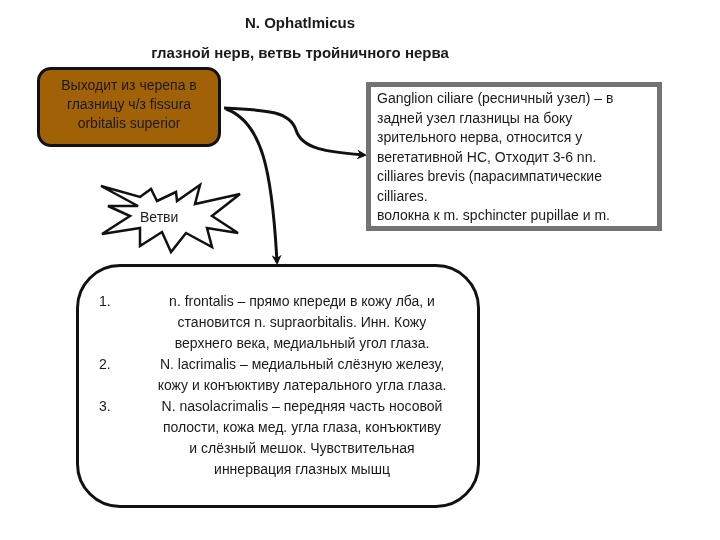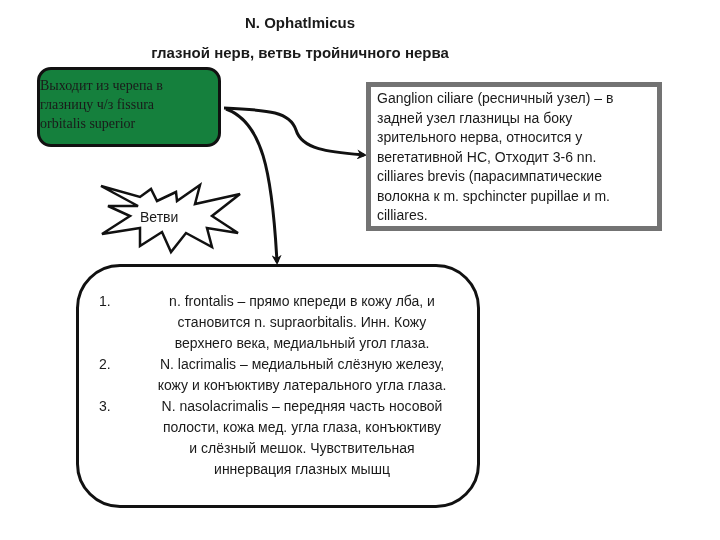--- a/index.html
+++ b/index.html
@@ -29,25 +29,25 @@
 
     .box-origin {
       position: absolute;
       left: 37px;
       top: 67px;
       width: 184px;
       height: 80px;
       border: 3px solid #111;
       border-radius: 14px;
       box-sizing: border-box;
+      text-align: center;
       font-size: 14px;
       line-height: 19px;
       padding-top: 6px;
-      background: #15803d;
-      font-family: Liberation Serif, serif;
+      background: #a16207;
     }
     .box-origin .line { display: block; }
 
     .box-ganglion {
       position: absolute;
       left: 366px;
       top: 82px;
       width: 296px;
       height: 149px;
       border: 5px solid #737373;
@@ -124,22 +124,22 @@
   <span class="line">глазницу ч/з fissura</span>
   <span class="line">orbitalis superior</span>
 </div>
 
 <div class="box-ganglion">
   <span class="line">Ganglion ciliare (ресничный узел) – в</span>
   <span class="line">задней узел глазницы на боку</span>
   <span class="line">зрительного нерва, относится у</span>
   <span class="line">вегетативной НС, Отходит 3-6 nn.</span>
   <span class="line">cilliares brevis (парасимпатические</span>
+  <span class="line">cilliares.</span>
   <span class="line">волокна к m. spchincter pupillae и m.</span>
-  <span class="line">cilliares.</span>
 </div>
 
 <div class="box-branches">
   <div class="branch-item">
     <span class="branch-num">1.</span>
     <span class="line">n. frontalis – прямо кпереди в кожу лба, и</span>
     <span class="line">становится n. supraorbitalis. Инн. Кожу</span>
     <span class="line">верхнего века, медиальный угол глаза.</span>
   </div>
   <div class="branch-item">

